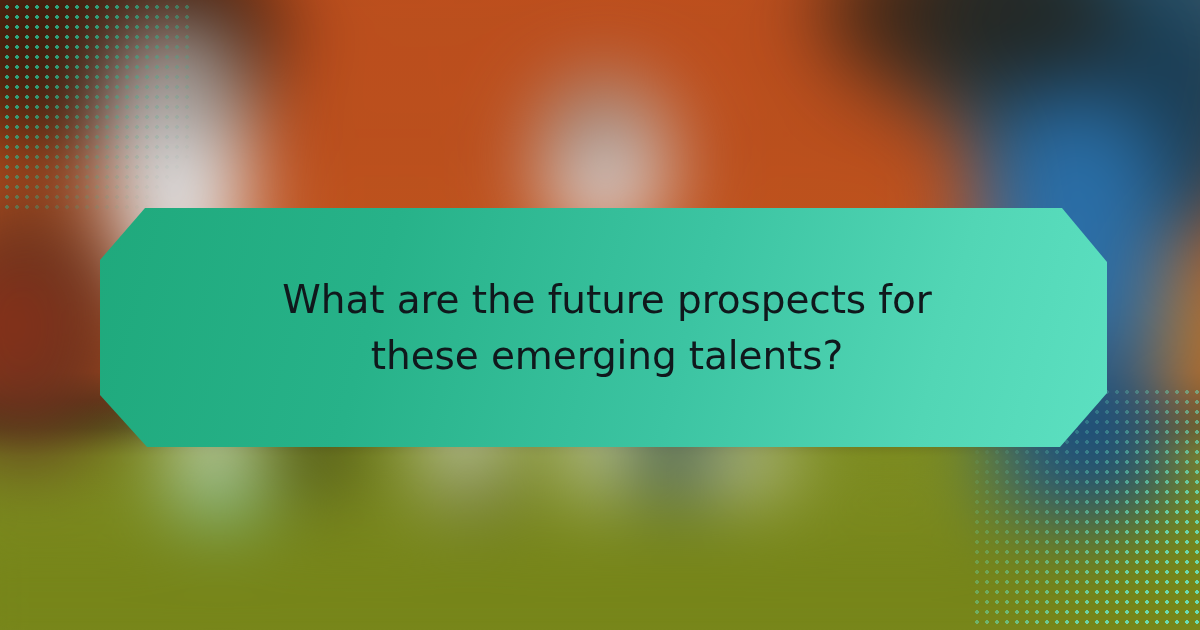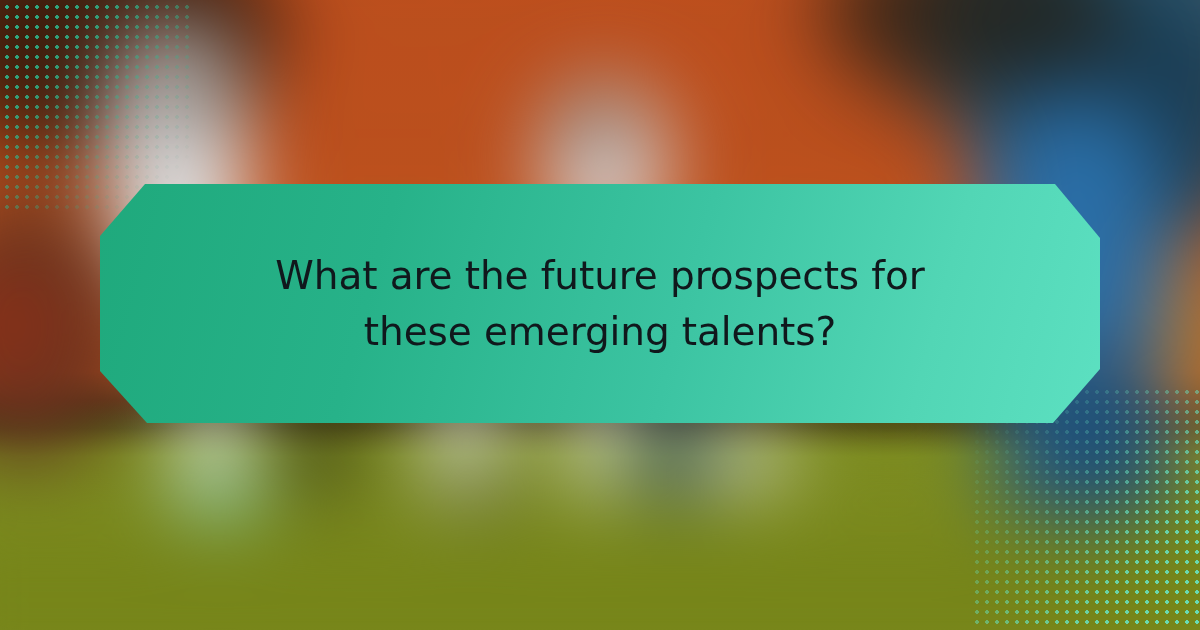--- a/index.html
+++ b/index.html
@@ -73,29 +73,30 @@
     background-image: radial-gradient(#67e3c2 1.9px, rgba(0,0,0,0) 2.1px);
     -webkit-mask-image: linear-gradient(to top left, rgba(0,0,0,1) 0%, rgba(0,0,0,0.88) 28%, rgba(0,0,0,0.3) 62%, rgba(0,0,0,0) 92%);
     mask-image: linear-gradient(to top left, rgba(0,0,0,1) 0%, rgba(0,0,0,0.88) 28%, rgba(0,0,0,0.3) 62%, rgba(0,0,0,0) 92%);
     opacity: 0.95;
   }
 
   
   .quote-card {
     position: absolute;
     left: 100px;
-    top: 184px;
+    top: 208px;
     width: 1000px;
     height: 239px;
     background: linear-gradient(105deg, #1fa97c 0%, #27b289 28%, #3cc4a2 58%, #52d6b5 82%, #5ce0c1 100%);
     -webkit-clip-path: polygon(45px 0, calc(100% - 45px) 0, 100% 54px, 100% calc(100% - 54px), calc(100% - 47px) 100%, 47px 100%, 0 calc(100% - 52px), 0 52px);
     clip-path: polygon(45px 0, calc(100% - 45px) 0, 100% 54px, 100% calc(100% - 54px), calc(100% - 47px) 100%, 47px 100%, 0 calc(100% - 52px), 0 52px);
     display: flex;
     align-items: center;
     justify-content: center;
+    padding-left: 7px;
   }
   .quote-text {
     width: 740px;
     text-align: center;
     color: #10181c;
     font-size: 39px;
     line-height: 56px;
     font-weight: 400;
     letter-spacing: -0.1px;
     white-space: pre-line;

